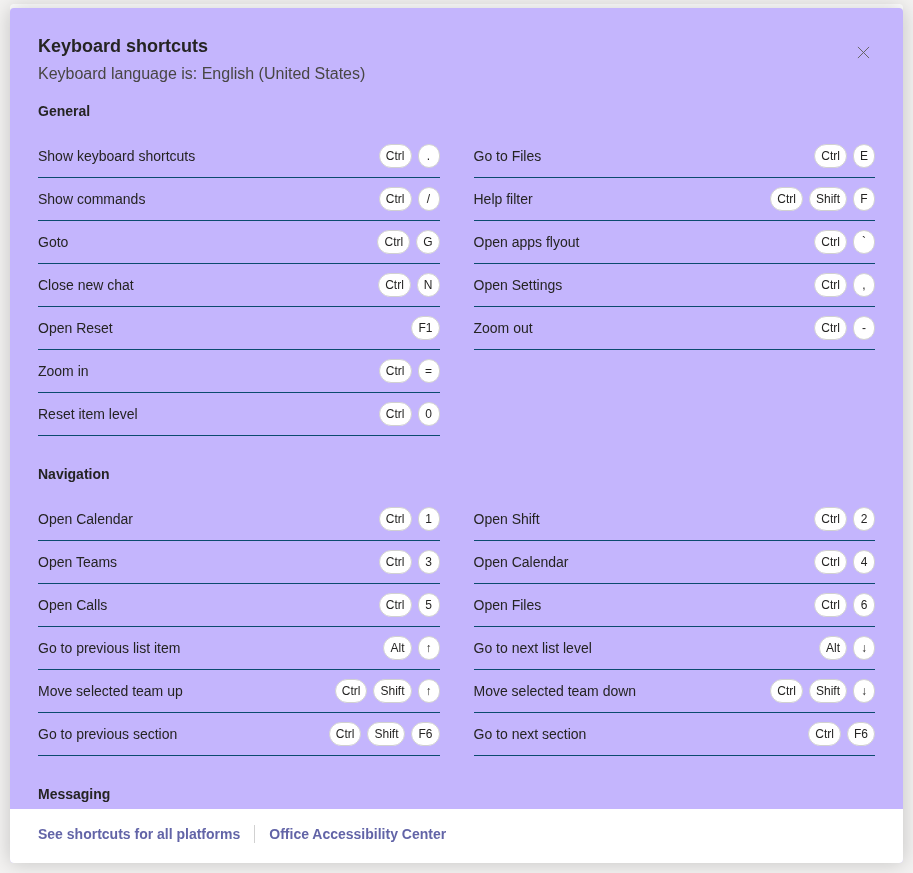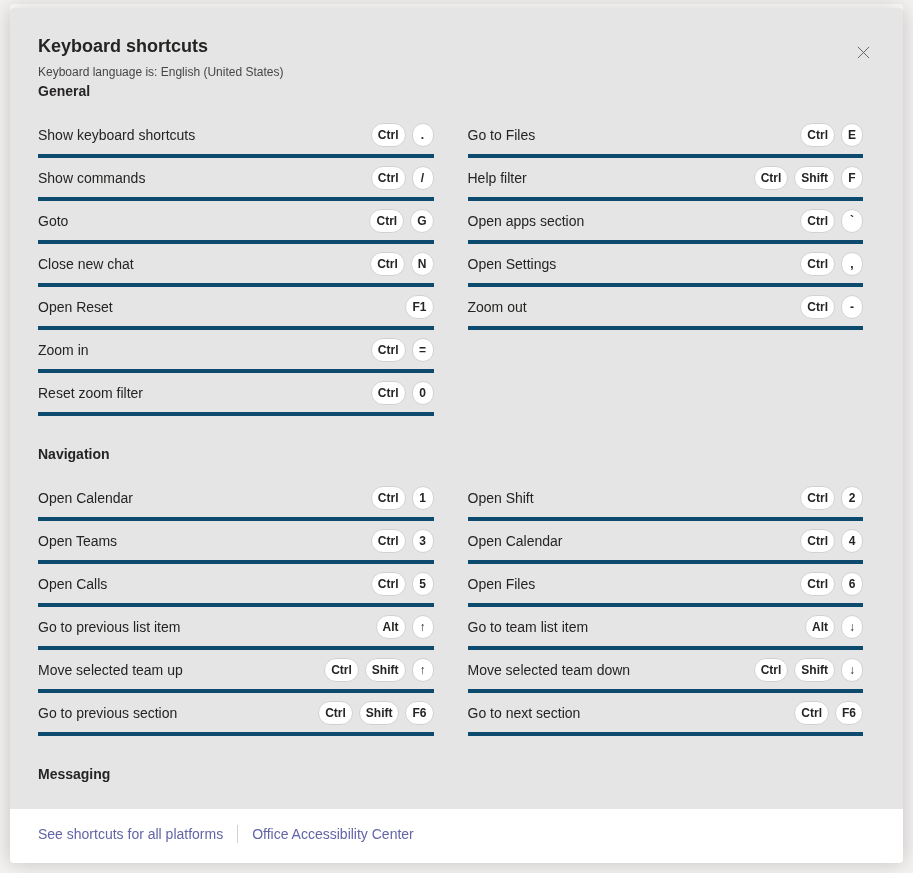--- a/index.html
+++ b/index.html
@@ -31,41 +31,41 @@
       height: 30px;
       background: #fff;
       border-radius: 4px;
     }
     .dialog {
       position: absolute;
       top: 8px;
       left: 10px;
       right: 10px;
       bottom: 10px;
-      background: #e5e5e5;
+      background: #c4b5fd;
       border-radius: 4px;
       box-shadow: 0 0 20px rgba(0,0,0,0.2);
       display: flex;
       flex-direction: column;
       overflow: hidden;
     }
     .dialog-header {
       padding: 28px 28px 0 28px;
       position: relative;
     }
     .dialog-title {
       font-size: 18px;
       font-weight: 700;
       color: #252423;
       margin-bottom: 8px;
     }
     .dialog-subtitle {
-      font-size: 12px;
+      font-size: 16px;
       color: #484644;
-      margin-bottom: 4px;
+      margin-bottom: 20px;
     }
     .close-btn {
       position: absolute;
       top: 30px;
       right: 26px;
       width: 28px;
       height: 28px;
       display: flex;
       align-items: center;
       justify-content: center;
@@ -74,21 +74,21 @@
       border: none;
       color: #605e5c;
     }
     .close-btn svg {
       width: 13px;
       height: 13px;
     }
     .dialog-body {
       flex: 1;
       overflow-y: auto;
-      padding: 0 40px 0 28px;
+      padding: 0 28px 0 28px;
     }
     .section-title {
       font-size: 14px;
       font-weight: 700;
       color: #252423;
       margin-bottom: 16px;
     }
     .section {
       margin-bottom: 30px;
     }
@@ -97,21 +97,21 @@
       gap: 34px;
     }
     .column {
       flex: 1;
     }
     .shortcut-row {
       display: flex;
       align-items: center;
       justify-content: space-between;
       height: 43px;
-      border-bottom: 4px solid #0c4a6e;
+      border-bottom: 1px solid #0c4a6e;
     }
     .shortcut-label {
       font-size: 14px;
       color: #252423;
     }
     .keys {
       display: flex;
       gap: 6px;
     }
     .key {
@@ -119,34 +119,34 @@
       align-items: center;
       justify-content: center;
       min-width: 22px;
       height: 24px;
       padding: 0 6px;
       border: 1px solid #d1d1d1;
       border-radius: 12px;
       font-size: 12px;
       color: #252423;
       background: #fff;
-      font-weight: bold;
     }
     .dialog-footer {
       padding: 16px 28px 20px 28px;
       display: flex;
       gap: 14px;
       align-items: center;
       background: #fff;
     }
     .footer-link {
       font-size: 14px;
       color: #6264a7;
       text-decoration: none;
       cursor: pointer;
+      font-weight: bold;
     }
     .footer-divider {
       width: 1px;
       height: 18px;
       background: #d1d1d1;
     }
   </style>
 </head>
 <body>
 
@@ -206,21 +206,21 @@
               </div>
             </div>
             <div class="shortcut-row">
               <div class="shortcut-label">Zoom in</div>
               <div class="keys">
                 <span class="key">Ctrl</span>
                 <span class="key">=</span>
               </div>
             </div>
             <div class="shortcut-row">
-              <div class="shortcut-label">Reset zoom filter</div>
+              <div class="shortcut-label">Reset item level</div>
               <div class="keys">
                 <span class="key">Ctrl</span>
                 <span class="key">0</span>
               </div>
             </div>
           </div>
           <div class="column">
             <div class="shortcut-row">
               <div class="shortcut-label">Go to Files</div>
               <div class="keys">
@@ -230,21 +230,21 @@
             </div>
             <div class="shortcut-row">
               <div class="shortcut-label">Help filter</div>
               <div class="keys">
                 <span class="key">Ctrl</span>
                 <span class="key">Shift</span>
                 <span class="key">F</span>
               </div>
             </div>
             <div class="shortcut-row">
-              <div class="shortcut-label">Open apps section</div>
+              <div class="shortcut-label">Open apps flyout</div>
               <div class="keys">
                 <span class="key">Ctrl</span>
                 <span class="key">`</span>
               </div>
             </div>
             <div class="shortcut-row">
               <div class="shortcut-label">Open Settings</div>
               <div class="keys">
                 <span class="key">Ctrl</span>
                 <span class="key">,</span>
@@ -325,21 +325,21 @@
               </div>
             </div>
             <div class="shortcut-row">
               <div class="shortcut-label">Open Files</div>
               <div class="keys">
                 <span class="key">Ctrl</span>
                 <span class="key">6</span>
               </div>
             </div>
             <div class="shortcut-row">
-              <div class="shortcut-label">Go to team list item</div>
+              <div class="shortcut-label">Go to next list level</div>
               <div class="keys">
                 <span class="key">Alt</span>
                 <span class="key">↓</span>
               </div>
             </div>
             <div class="shortcut-row">
               <div class="shortcut-label">Move selected team down</div>
               <div class="keys">
                 <span class="key">Ctrl</span>
                 <span class="key">Shift</span>

